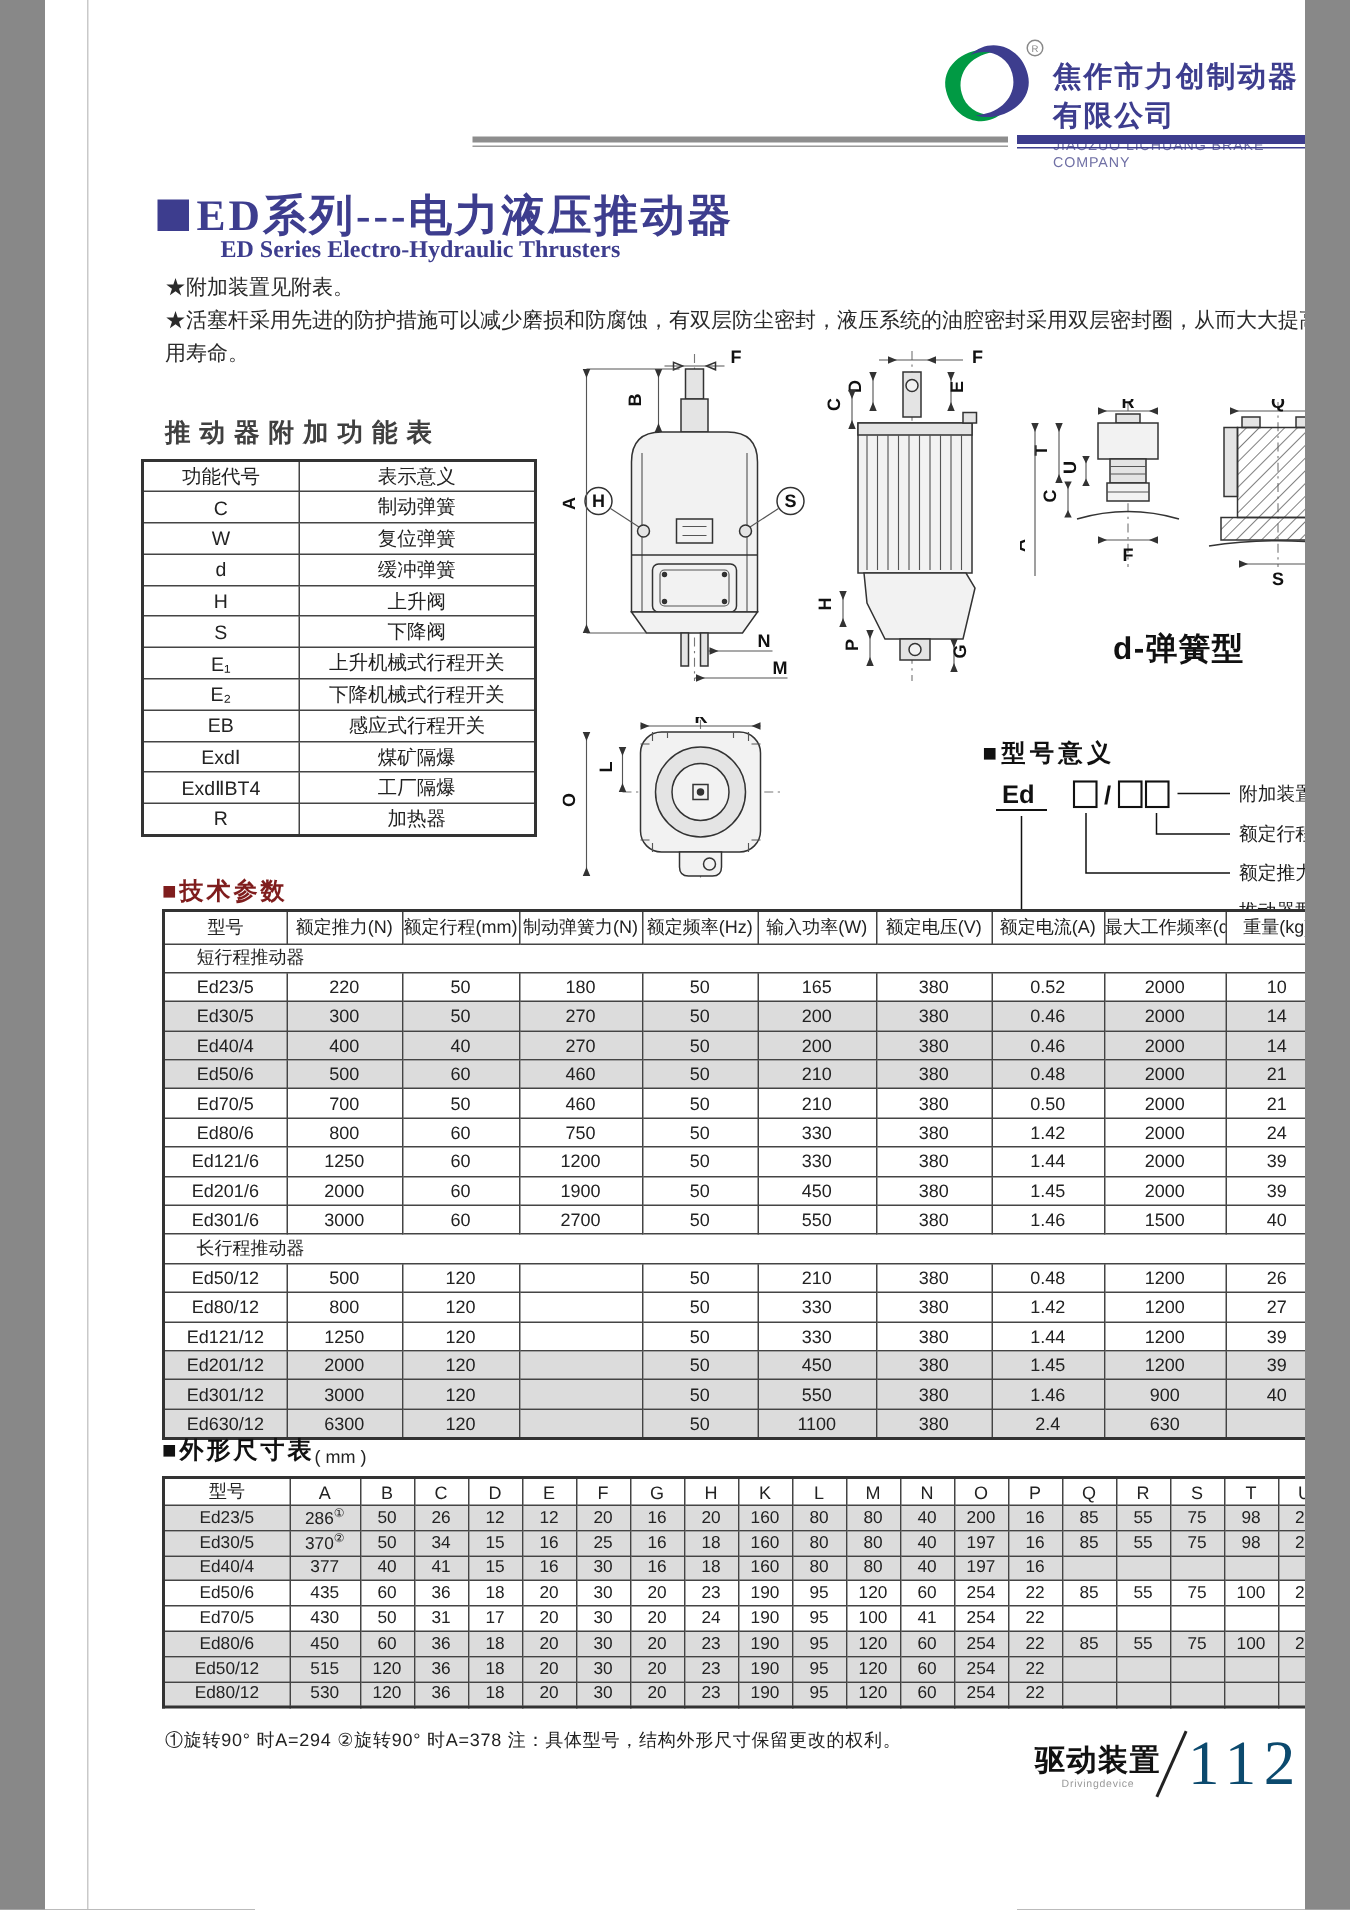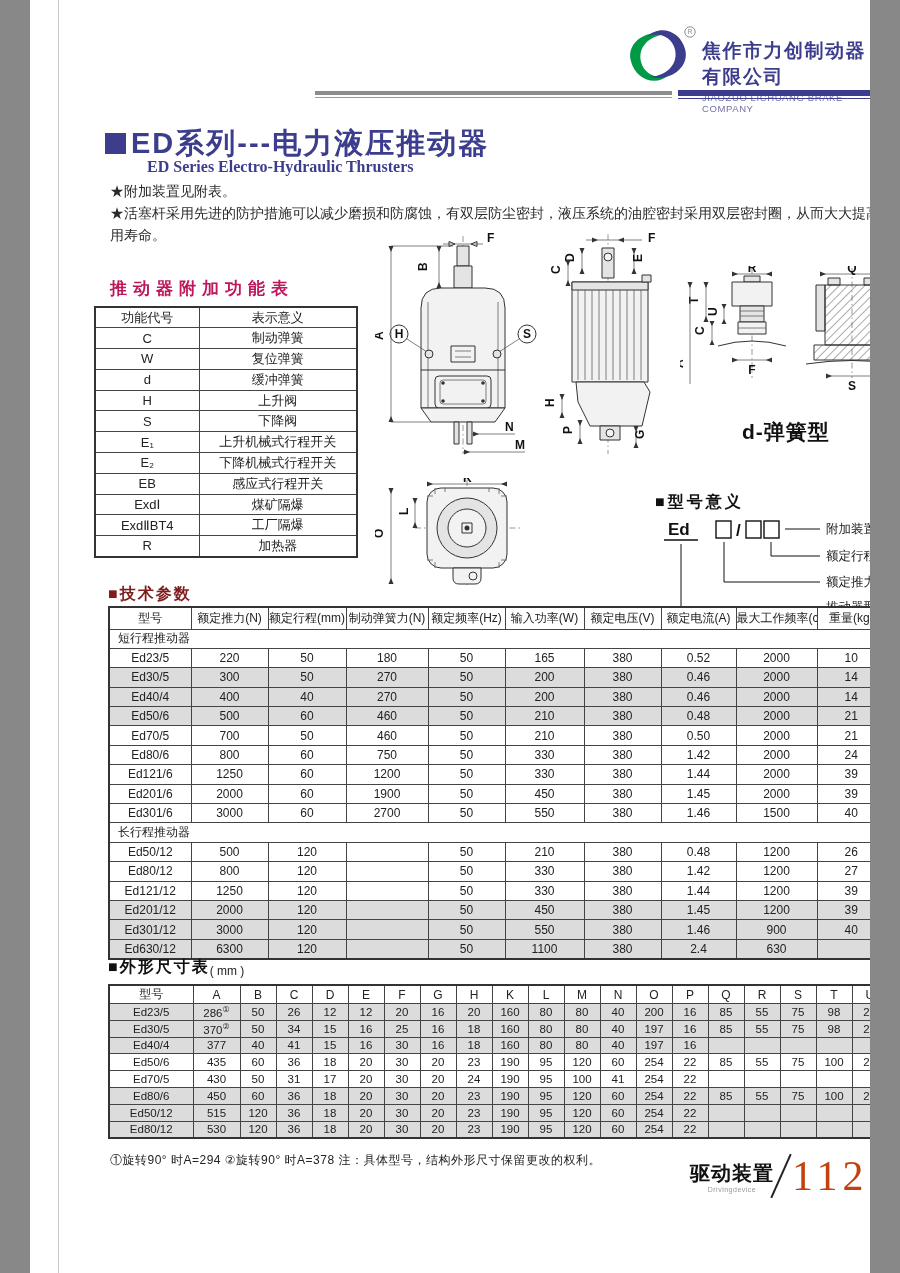--- a/index.html
+++ b/index.html
@@ -14,29 +14,29 @@
   .company-cn { font-size:19px; font-weight:bold; color:#3d3d8e; letter-spacing:1.5px; }
   .company-en { font-size:9.5px; color:#7070a5; letter-spacing:0.6px; margin-top:2px; }
   .bar { position:absolute; }
   .bar-gray-thick { left:285px; top:91px; width:357px; height:4px; background:#8d8d8d; }
   .bar-gray-thin  { left:285px; top:97px; width:357px; height:1px; background:#9a9a9a; }
   .bar-purple-thick { left:648px; top:90px; width:210px; height:6px; background:#3d3d8e; }
   .bar-purple-thin  { left:648px; top:98px; width:210px; height:1px; background:#3d3d8e; }
 
   
   .title-square { position:absolute; left:75px; top:133px; width:21px; height:21px; background:#3d3d8e; }
-  .page-title { position:absolute; left:101px; top:124px; font-family:Liberation Sans, sans-serif; font-size:29px; font-weight:bold; color:#3d3d8e; letter-spacing:2px; }
+  .page-title { position:absolute; left:101px; top:124px; font-family:Liberation Serif, serif; font-size:29px; font-weight:bold; color:#3d3d8e; letter-spacing:2px; }
   .page-subtitle { position:absolute; left:117px; top:158px; font-family:"Liberation Serif", serif; font-size:16px; font-weight:bold; color:#3d3d8e; }
 
   
   .features { position:absolute; left:80px; top:180px; width:800px; font-size:14px; line-height:22px; color:#2a2a2a; }
   .features .feat-head { margin-bottom:1px; }
 
   
-  .func-title { position:absolute; left:80px; top:277px; font-size:17px; font-weight:bold; letter-spacing:6px; color:#be185d; }
+  .func-title { position:absolute; left:80px; top:277px; font-size:17px; font-weight:bold; letter-spacing:6px; color:#404040; }
   .func-table { position:absolute; left:64px; top:306px; width:262px; border-collapse:collapse; table-layout:fixed; border:2px solid #333; }
   .func-table th, .func-table td { border:1px solid #444; text-align:center; font-weight:normal; font-size:13px; height:20.8px; padding:0; white-space:nowrap; }
 
   
   svg.diagram { position:absolute; }
   svg.diagram * { vector-effect:non-scaling-stroke; }
   .dline { stroke:#333; stroke-width:1; fill:none; }
   .dthin { stroke:#555; stroke-width:0.75; fill:none; }
   .dfill { fill:#e4e4e4; stroke:#333; stroke-width:1; }
   .dfill2 { fill:#f2f2f2; stroke:#333; stroke-width:1; }
@@ -56,35 +56,35 @@
   .dim-title-row { position:absolute; left:78px; top:957px; width:779px; display:flex; align-items:flex-end; }
   .dim-title { font-size:16px; font-weight:bold; letter-spacing:2px; color:#111; }
   .dim-unit { font-size:12px; color:#222; }
 
   
   .data-table { position:absolute; border-collapse:collapse; table-layout:fixed; border:2px solid #333; background:#fff; }
   .data-table th, .data-table td { border:1px solid #444; text-align:center; font-weight:normal; padding:0; white-space:nowrap; overflow:hidden; }
   .tech-table { left:78px; top:606px; width:779px; }
   .tech-table th { height:22px; font-size:12px; }
   .tech-table td { height:19.4px; font-size:12px; }
-  .tech-table td.section-label { text-align:left; padding-left:8px; }
+  .tech-table td.section-label { text-align:left; padding-left:21px; }
   .dim-table { left:78px; top:984px; width:779px; }
   .dim-table th { height:18px; font-size:12px; }
   .dim-table td { height:16.8px; font-size:11.5px; }
   tr.shaded td { background:#dcdcdc; }
   .data-table sup { font-size:8px; vertical-align:super; }
 
   .footnote { position:absolute; left:80px; top:1152px; font-size:12px; color:#222; letter-spacing:0.5px; }
 
   
   .footer { position:absolute; left:660px; top:1152px; display:flex; align-items:flex-start; }
   .footer-cn { font-size:20px; font-weight:bold; color:#111; margin-top:8px; letter-spacing:1px; }
   .footer-en { font-size:7px; color:#999; letter-spacing:0.5px; text-align:center; margin-top:-1px; }
   .footer-slash { width:2px; height:48px; background:#222; transform:rotate(24deg); margin:0 10px 0 6px; }
-  .footer-page { font-family:"Liberation Serif", serif; font-size:42px; color:#c2410c; letter-spacing:5px; line-height:48px; }
+  .footer-page { font-family:"Liberation Serif", serif; font-size:42px; color:#0c4a6e; letter-spacing:5px; line-height:48px; }
 </style>
 </head>
 <body>
 
 <div class="page">
   <div class="left-rule"></div>
 
   <svg class="logo-svg" width="80" height="64" viewBox="0 0 100 80">
     <path d="M16,46 C10,22 38,6 60,13 C38,14 24,30 29,48 C33,63 50,70 64,63 C48,79 22,70 16,46 Z" fill="#019a44"></path>
     <path d="M84,32 C90,56 62,73 40,66 C62,65 76,49 71,31 C67,16 50,9 36,16 C52,0 78,8 84,32 Z" fill="#3d3d8e"></path>

